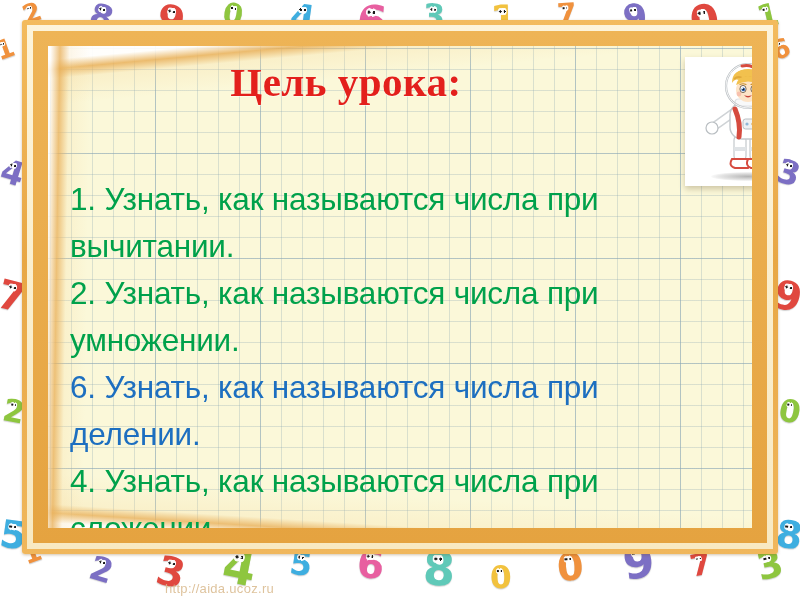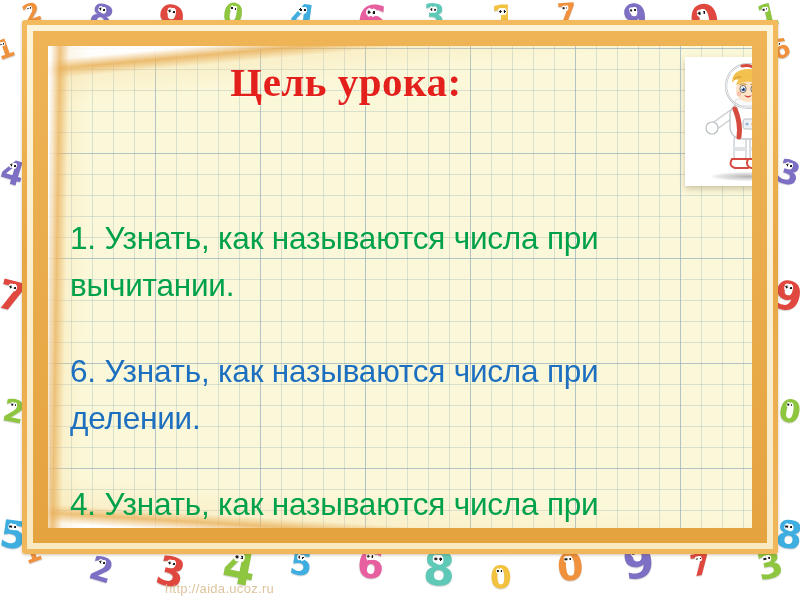--- a/index.html
+++ b/index.html
@@ -149,21 +149,20 @@
     list-style: none;
   }
   .goal-item {
     font-family: "Liberation Sans", sans-serif;
     font-size: 31.5px;
     line-height: 47px;
     font-weight: 400;
     letter-spacing: -0.2px;
     white-space: normal;
     max-width: 670px;
-    margin-top: 39px;
   }
   .goal-item.green { color: #00a14b; }
   .goal-item.blue  { color: #1d6fc0; }
 
   
   .astro-card {
     position: absolute;
     left: 637px;
     top: 11px;
     width: 127px;
@@ -255,20 +254,21 @@
         <div class="fold fold-top"></div>
         <div class="fold fold-bottom"></div>
         <div class="fold fold-left"></div>
 
         <div class="content">
 
           <div class="title" style="color: rgb(227, 32, 28);">Цель урока:</div>
 
           <ul class="goal-list">
             <li class="goal-item green" style="color: rgb(0, 161, 75);">1. Узнать, как называются числа при вычитании.</li>
+            <li class="goal-item green" style="color: rgb(0, 161, 75);">2. Узнать, как называются числа при умножении.</li>
             <li class="goal-item blue" style="color: rgb(29, 111, 192);">6. Узнать, как называются числа при делении.</li>
             <li class="goal-item green" style="color: rgb(0, 161, 75);">4. Узнать, как называются числа при сложении.</li>
           </ul>
 
           <div class="astro-card">
             <svg class="astro-svg" width="96" height="116" viewBox="0 0 96 116">
 
               <path d="M32 50 L18 60 L12 64" stroke="#cfd3d6" stroke-width="9" fill="none" stroke-linecap="round"></path>
               <path d="M32 50 L18 60 L12 64" stroke="#ffffff" stroke-width="6" fill="none" stroke-linecap="round"></path>
               <circle cx="11" cy="65" r="6" fill="#ffffff" stroke="#b9bec2" stroke-width="1.2"></circle>

